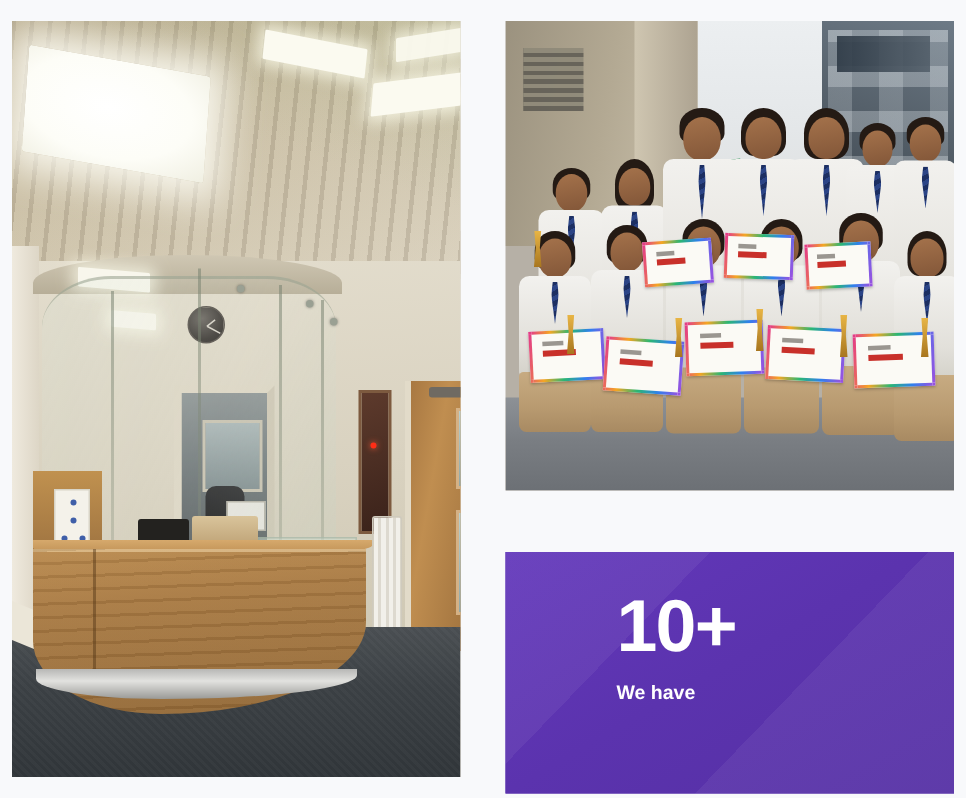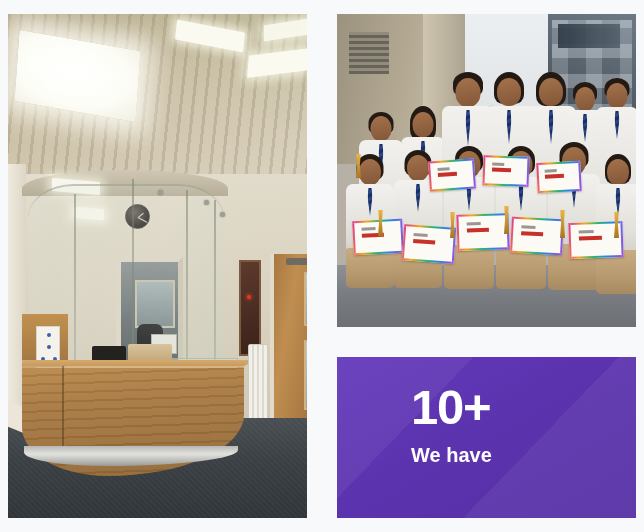--- a/index.html
+++ b/index.html
@@ -334,21 +334,21 @@
     background: #9a9690;
   }
   .st-trophy {
     position: absolute; width: 7px;
     background: linear-gradient(180deg, #e8b545, #a8761f);
     clip-path: polygon(18% 0, 82% 0, 70% 46%, 86% 100%, 14% 100%, 30% 46%);
   }
 
   
   #experience-card {
-    left: 337px; top: 357px;
+    left: 337px; top: 368px;
     width: 299px; height: 161px;
     background: #5b35ad;
     background-image:
       linear-gradient(134deg,
         rgba(255,255,255,.055) 0%, rgba(255,255,255,.055) 30%,
         rgba(255,255,255,0) 30%, rgba(255,255,255,0) 62%,
         rgba(255,255,255,.055) 62%, rgba(255,255,255,.055) 100%),
       linear-gradient(150deg, #6338bb 0%, #5b33ae 48%, #5530a4 100%);
   }
   .exp-inner {
@@ -357,21 +357,21 @@
   }
   #stat-number {
     font-size: 49px;
     font-weight: 700;
     color: #ffffff;
     line-height: 1;
     letter-spacing: -1.2px;
   }
   #stat-label {
     margin-top: 12px;
-    font-size: 20px;
+    font-size: 13px;
     font-weight: 700;
     color: #ffffff;
     line-height: 1.1;
   }
   #stat-sublabel {
     margin-top: 6px;
     font-size: 16.5px;
     font-weight: 400;
     color: #cfc4e8;
     line-height: 1.15;

